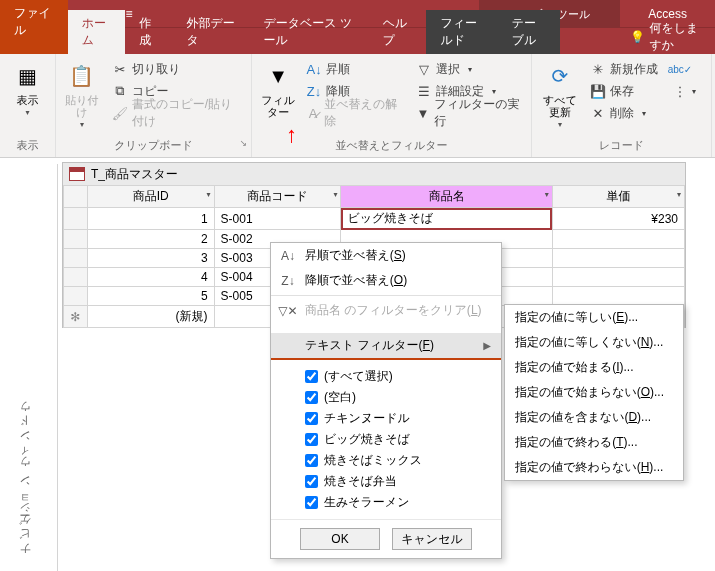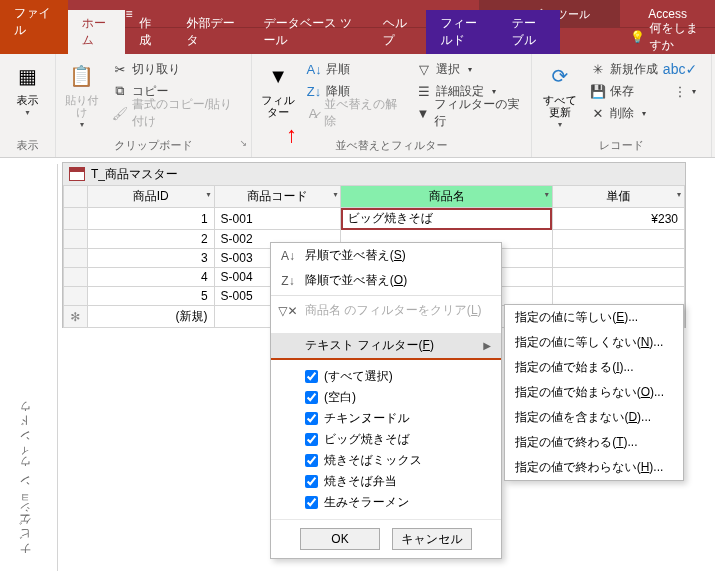--- a/index.html
+++ b/index.html
@@ -11,21 +11,21 @@
 .titlebar .qbtn { width: 26px; height: 24px; display: flex; align-items: center; justify-content: center; color: #fff; }
 .titlebar .spacer { flex: 1; }
 .titlebar .ctxlabel { background: #843032; padding: 0 30px; line-height: 28px; font-size: 11px; }
 .titlebar .app { padding: 0 28px; }
 
 
 .tabstrip { height: 26px; background: #a4373a; display: flex; align-items: flex-end; color: #fff; }
 .tab { padding: 5px 14px; font-size: 12px; cursor: pointer; }
 .tab.active { background: #f3f2f1; color: #a4373a; }
 .tab.file { background: #c2410c; padding: 15px 14px; }
-.tabstrip .ctxtabs { display: flex; margin-left: auto; margin-right: 60px; background: #4c1d95; }
+.tabstrip .ctxtabs { display: flex; margin-left: auto; margin-right: 60px; background: #404040; }
 .tabstrip .ctxtabs .tab { color: #fff; }
 .tabstrip .tell { display: flex; align-items: center; gap: 4px; padding: 0 10px; }
 
 
 .ribbon { height: 104px; background: #f3f2f1; display: flex; border-bottom: 1px solid #d0d0d0; }
 .rgroup { border-right: 1px solid #e1e1e1; display: flex; flex-direction: column; }
 .rgroup .rgbody { flex: 1; display: flex; align-items: flex-start; padding: 4px 6px 0 6px; }
 .rgroup .rglabel { font-size: 11px; color: #666; text-align: center; padding: 2px 0 4px; }
 .rgroup .rglabel.wlaunch { position: relative; }
 .rgroup .rglabel.wlaunch::after { content: "↘"; font-size: 9px; position: absolute; right: 4px; top: 2px; color: #888; }
@@ -42,21 +42,21 @@
 
 
 .sheettab { margin: 4px 0 0 62px; border: 1px solid #c0c0c0; border-bottom: none; width: 624px; }
 .sheethdr { background: #eaeaea; display: flex; align-items: center; gap: 6px; padding: 0 6px; height: 22px; }
 .sheethdr .sicon { width: 16px; height: 14px; background: linear-gradient(#a4373a 0 30%, #fff 30% 100%); border: 1px solid #a4373a; }
 
 .grid { border-collapse: collapse; width: 100%; table-layout: fixed; }
 .grid th, .grid td { border: 1px solid #d4d4d4; padding: 2px 6px; height: 18px; background: #fff; font-size: 12px; overflow: hidden; white-space: nowrap; }
 .grid th { background: #f4f4f4; font-weight: normal; text-align: center; position: relative; }
 .grid th .hdrop { position: absolute; right: 3px; top: 4px; font-size: 8px; color: #555; }
-.grid th.selcol { background: #86efac; }
+.grid th.selcol { background: #f0abfc; }
 .rowsel { width: 18px; background: #f4f4f4 !important; text-align: center; color: #888; font-size: 10px; }
 .cell-r { text-align: right; }
 .cell-edit { background: #fff; outline: 2px solid #a4373a; outline-offset: -2px; }
 
 
 .ctxmenu { position: absolute; top: 242px; left: 270px; width: 232px; background: #fff; border: 1px solid #b8b8b8; box-shadow: 3px 3px 6px rgba(0,0,0,0.18); }
 .ctxmenu .citem { display: flex; align-items: center; gap: 8px; padding: 3px 10px 3px 8px; height: 25px; font-size: 12px; }
 .ctxmenu .citem.sep { height: 0; border-top: 1px solid #e0e0e0; padding: 0; margin: 2px 0; }
 .ctxmenu .cicon { width: 18px; display: inline-flex; justify-content: center; color: #5a5a5a; font-size: 12px; }
 .ctxmenu .citem.flyhdr { background: #e5e5e5; margin-top: 10px; }
@@ -207,21 +207,21 @@
             <span>保存</span>
           </div>
         <div class="minibtn">
             <span class="micon">✕</span>
             <span>削除</span>
             <span style="margin-left:4px;font-size:8px">▾</span>
           </div>
       </div>
       <div class="vstack" style="margin-left:6px">
         <div class="minibtn">
-            <span class="micon" style="color:#2a7cc7;font-size:14px">abc✓</span>
+            <span class="micon" style="color:#2a7cc7;font-size:10px">abc✓</span>
           </div>
         <div class="minibtn">
             <span class="micon">⋮</span>
             <span style="font-size:8px">▾</span>
           </div>
       </div>
     </div>
     <div class="rglabel">レコード</div>
   </div>
 </div>

